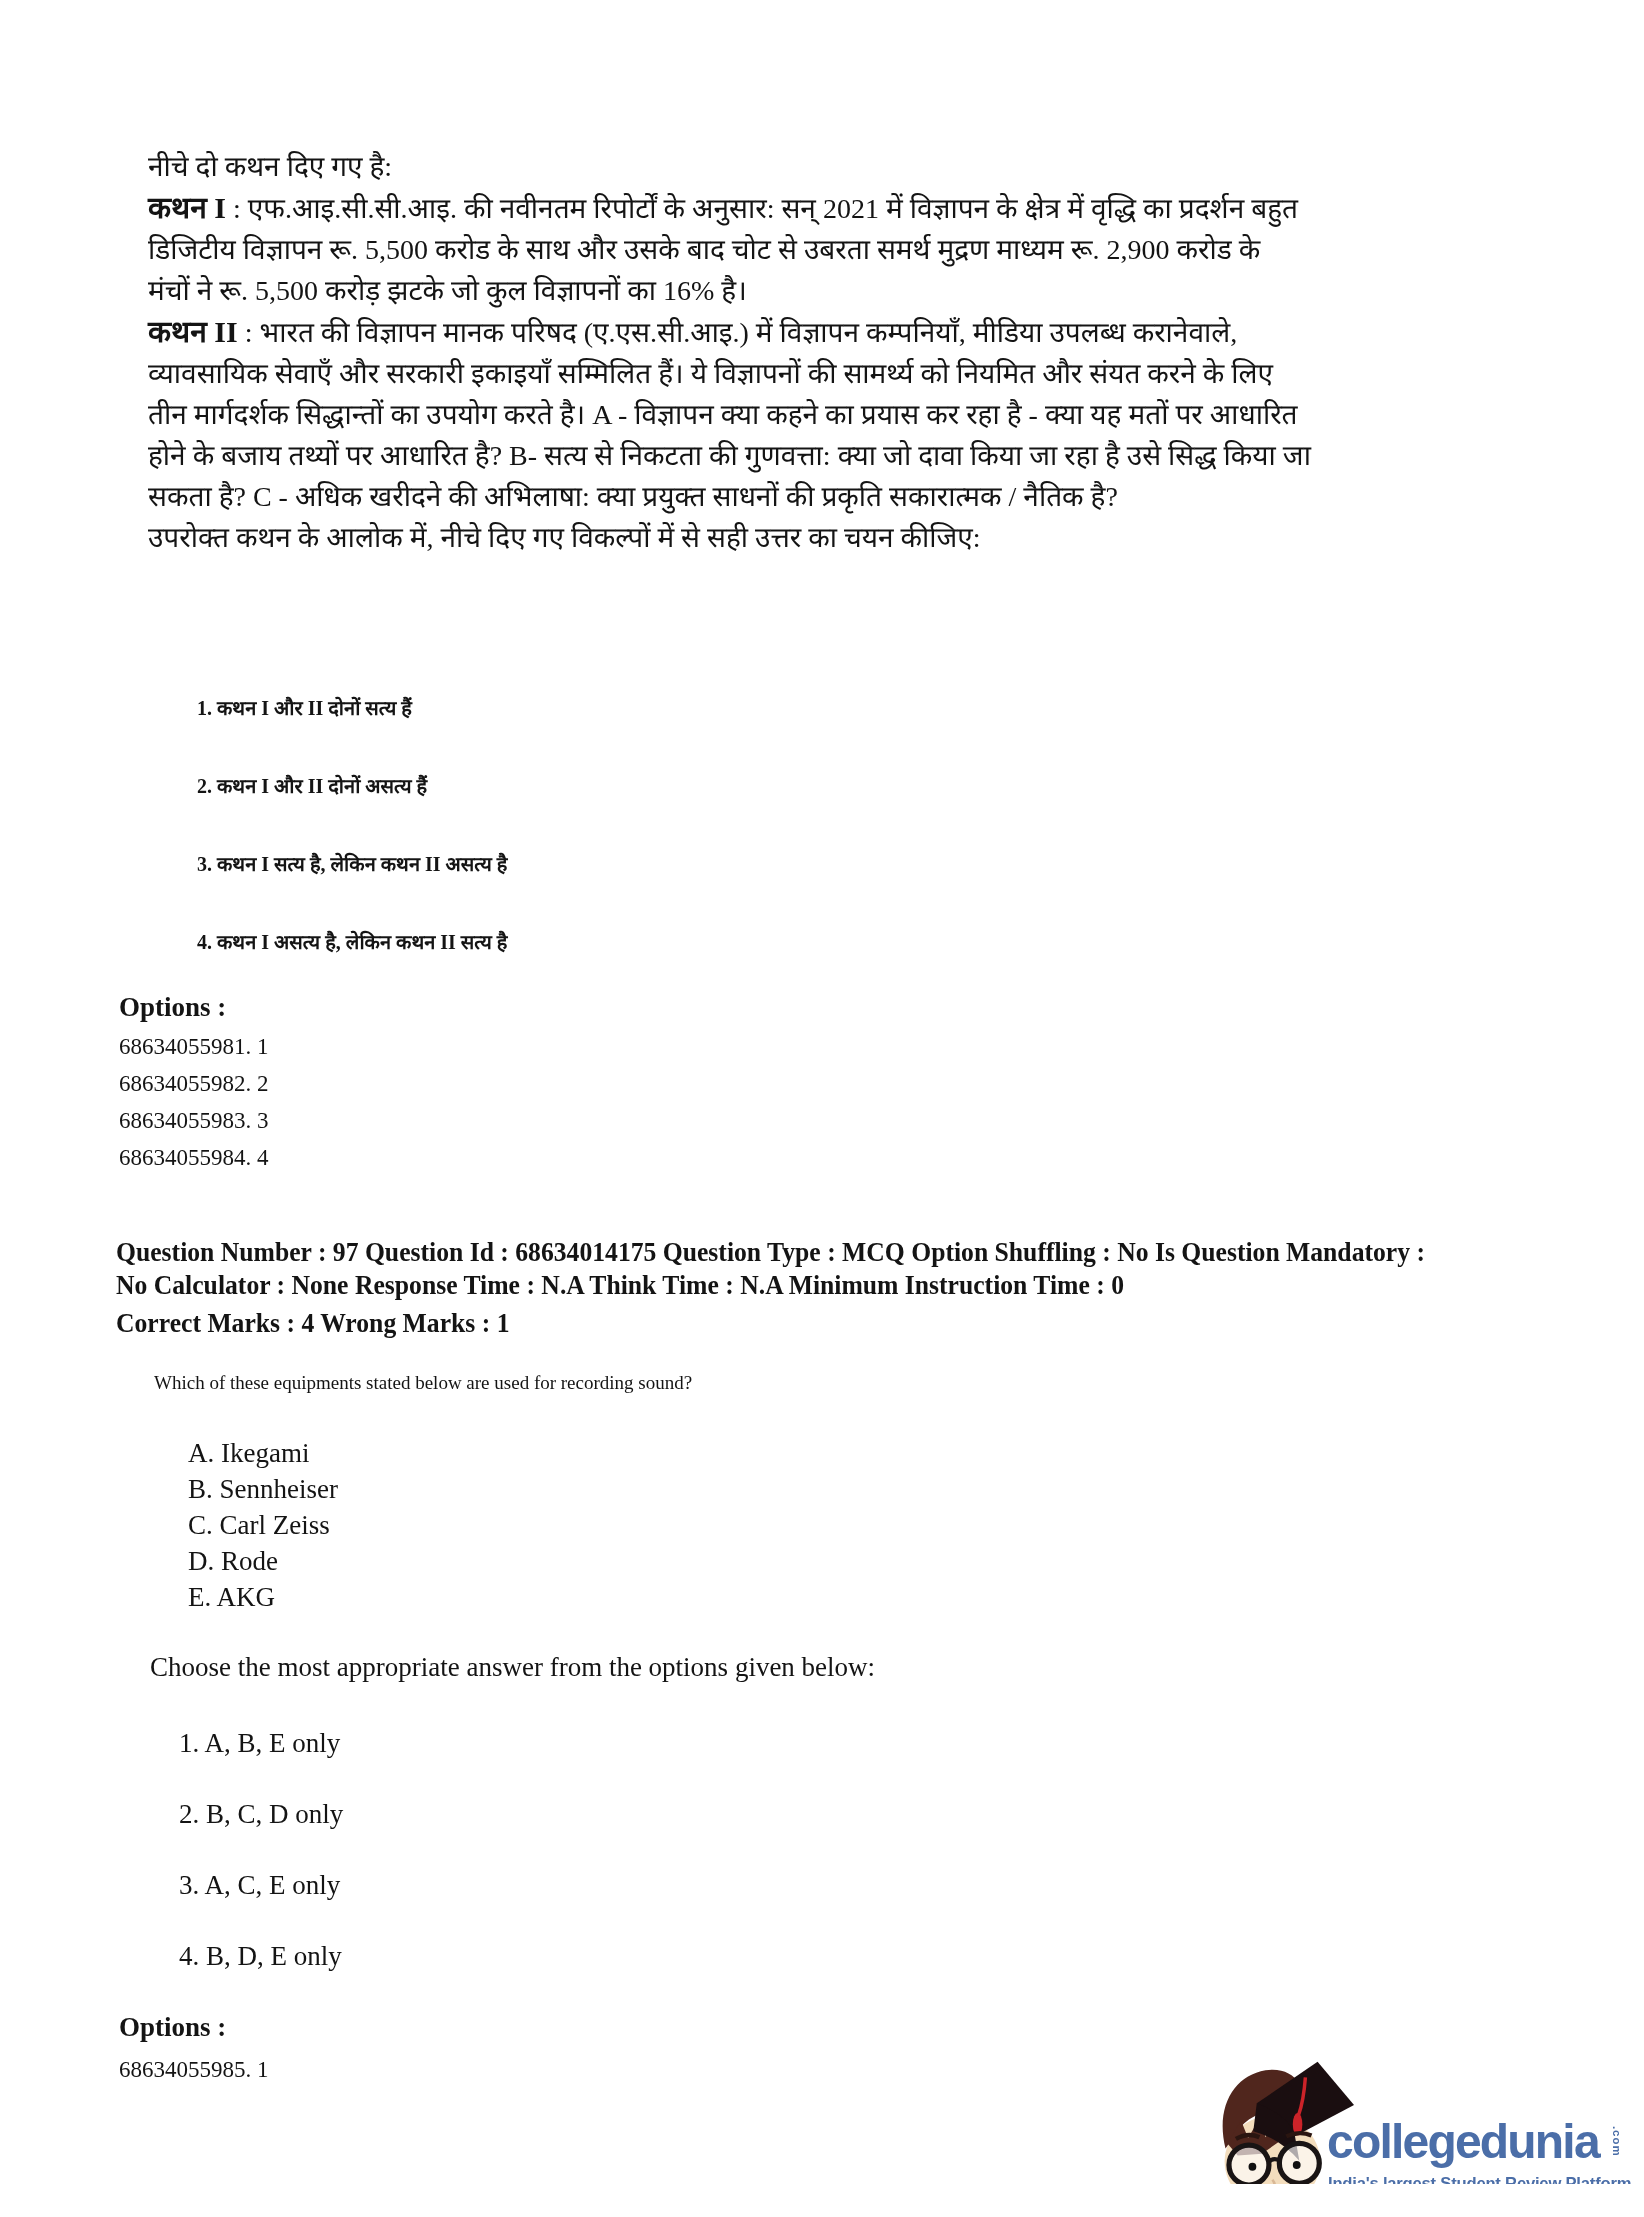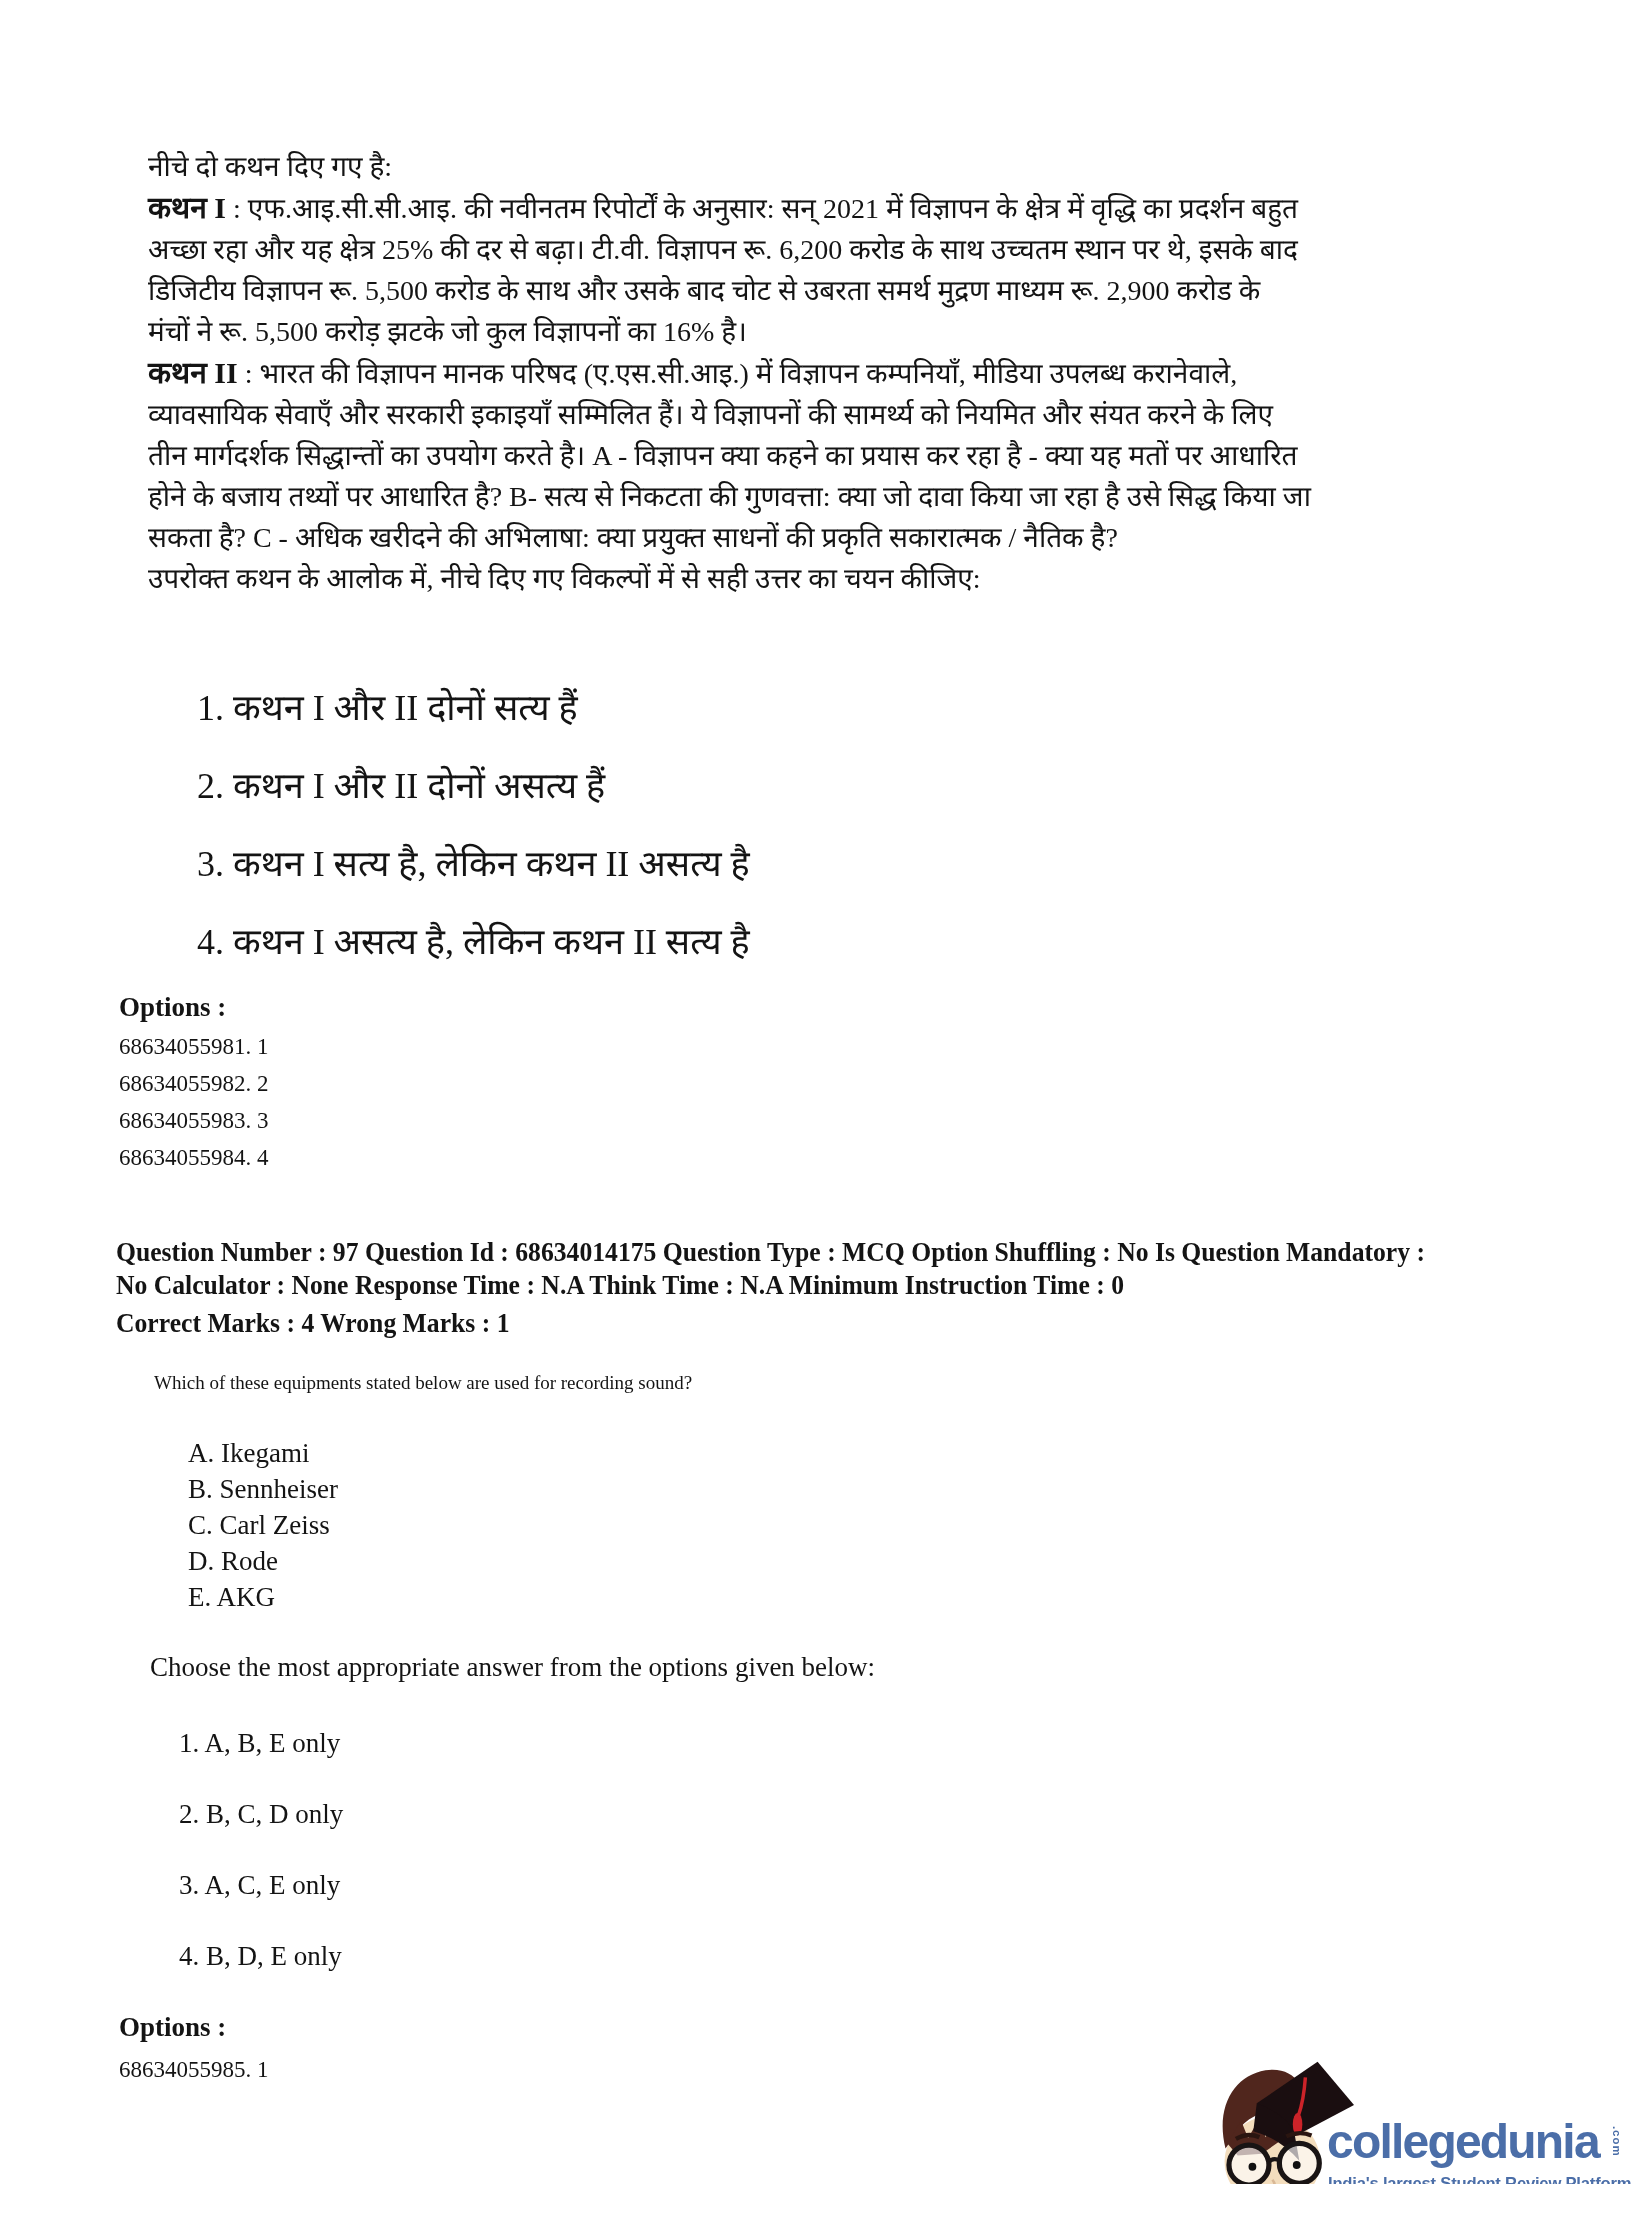--- a/index.html
+++ b/index.html
@@ -10,21 +10,21 @@
     overflow:hidden;
     font-family:"Liberation Serif","DejaVu Serif",serif;
     color:#141414;
   }
   
   .hindi-stack{position:absolute;left:148px;top:146px;}
   .h-line{font-size:28px;line-height:41px;white-space:nowrap;}
   .st-label{font-weight:bold;font-size:30px;text-align:right;}
   
   .hindi-choices{position:absolute;left:197px;top:688px;}
-  .hindi-choice{font-size:36px;line-height:41px;white-space:nowrap;margin-bottom:37px;}
+  .hindi-choice{font-size:20px;line-height:41px;white-space:nowrap;margin-bottom:37px;font-weight:bold;}
   
   .opt-label{position:absolute;left:119px;font-size:27px;font-weight:bold;white-space:nowrap;}
   .opt-label-1{top:992px;}
   .opt-ids-1{position:absolute;left:119px;top:1028px;}
   .opt-id{font-size:23px;line-height:37px;white-space:nowrap;}
   
   .meta-block{position:absolute;left:116px;top:1236px;width:1576px;
     transform:scaleX(0.95);transform-origin:0 0;}
   .meta-line{font-size:27px;font-weight:bold;line-height:33px;white-space:nowrap;}
   .meta-line.marks{margin-top:5.4px;}
@@ -59,21 +59,20 @@
   }
 </style>
 </head>
 <body>
 
 <div class="page">
 
   <div class="hindi-stack">
     <div class="h-line">नीचे दो कथन दिए गए है:</div>
     <div class="h-line"><span class="st-label">कथन I</span> <span>: एफ.आइ.सी.सी.आइ. की नवीनतम रिपोर्टों के अनुसार: सन् 2021 में विज्ञापन के क्षेत्र में वृद्धि का प्रदर्शन बहुत</span></div>
-    <div class="h-line">अच्छा रहा और यह क्षेत्र 25% की दर से बढ़ा। टी.वी. विज्ञापन रू. 6,200 करोड के साथ उच्चतम स्थान पर थे, इसके बाद</div>
     <div class="h-line">डिजिटीय विज्ञापन रू. 5,500 करोड के साथ और उसके बाद चोट से उबरता समर्थ मुद्रण माध्यम रू. 2,900 करोड के</div>
     <div class="h-line">मंचों ने रू. 5,500 करोड़ झटके जो कुल विज्ञापनों का 16% है।</div>
     <div class="h-line"><span class="st-label">कथन II</span> <span>: भारत की विज्ञापन मानक परिषद (ए.एस.सी.आइ.) में विज्ञापन कम्पनियाँ, मीडिया उपलब्ध करानेवाले,</span></div>
     <div class="h-line">व्यावसायिक सेवाएँ और सरकारी इकाइयाँ सम्मिलित हैं। ये विज्ञापनों की सामर्थ्य को नियमित और संयत करने के लिए</div>
     <div class="h-line">तीन मार्गदर्शक सिद्धान्तों का उपयोग करते है। A - विज्ञापन क्या कहने का प्रयास कर रहा है - क्या यह मतों पर आधारित</div>
     <div class="h-line">होने के बजाय तथ्यों पर आधारित है? B- सत्य से निकटता की गुणवत्ता: क्या जो दावा किया जा रहा है उसे सिद्ध किया जा</div>
     <div class="h-line">सकता है? C - अधिक खरीदने की अभिलाषा: क्या प्रयुक्त साधनों की प्रकृति सकारात्मक / नैतिक है?</div>
     <div class="h-line">उपरोक्त कथन के आलोक में, नीचे दिए गए विकल्पों में से सही उत्तर का चयन कीजिए:</div>
   </div>
 

